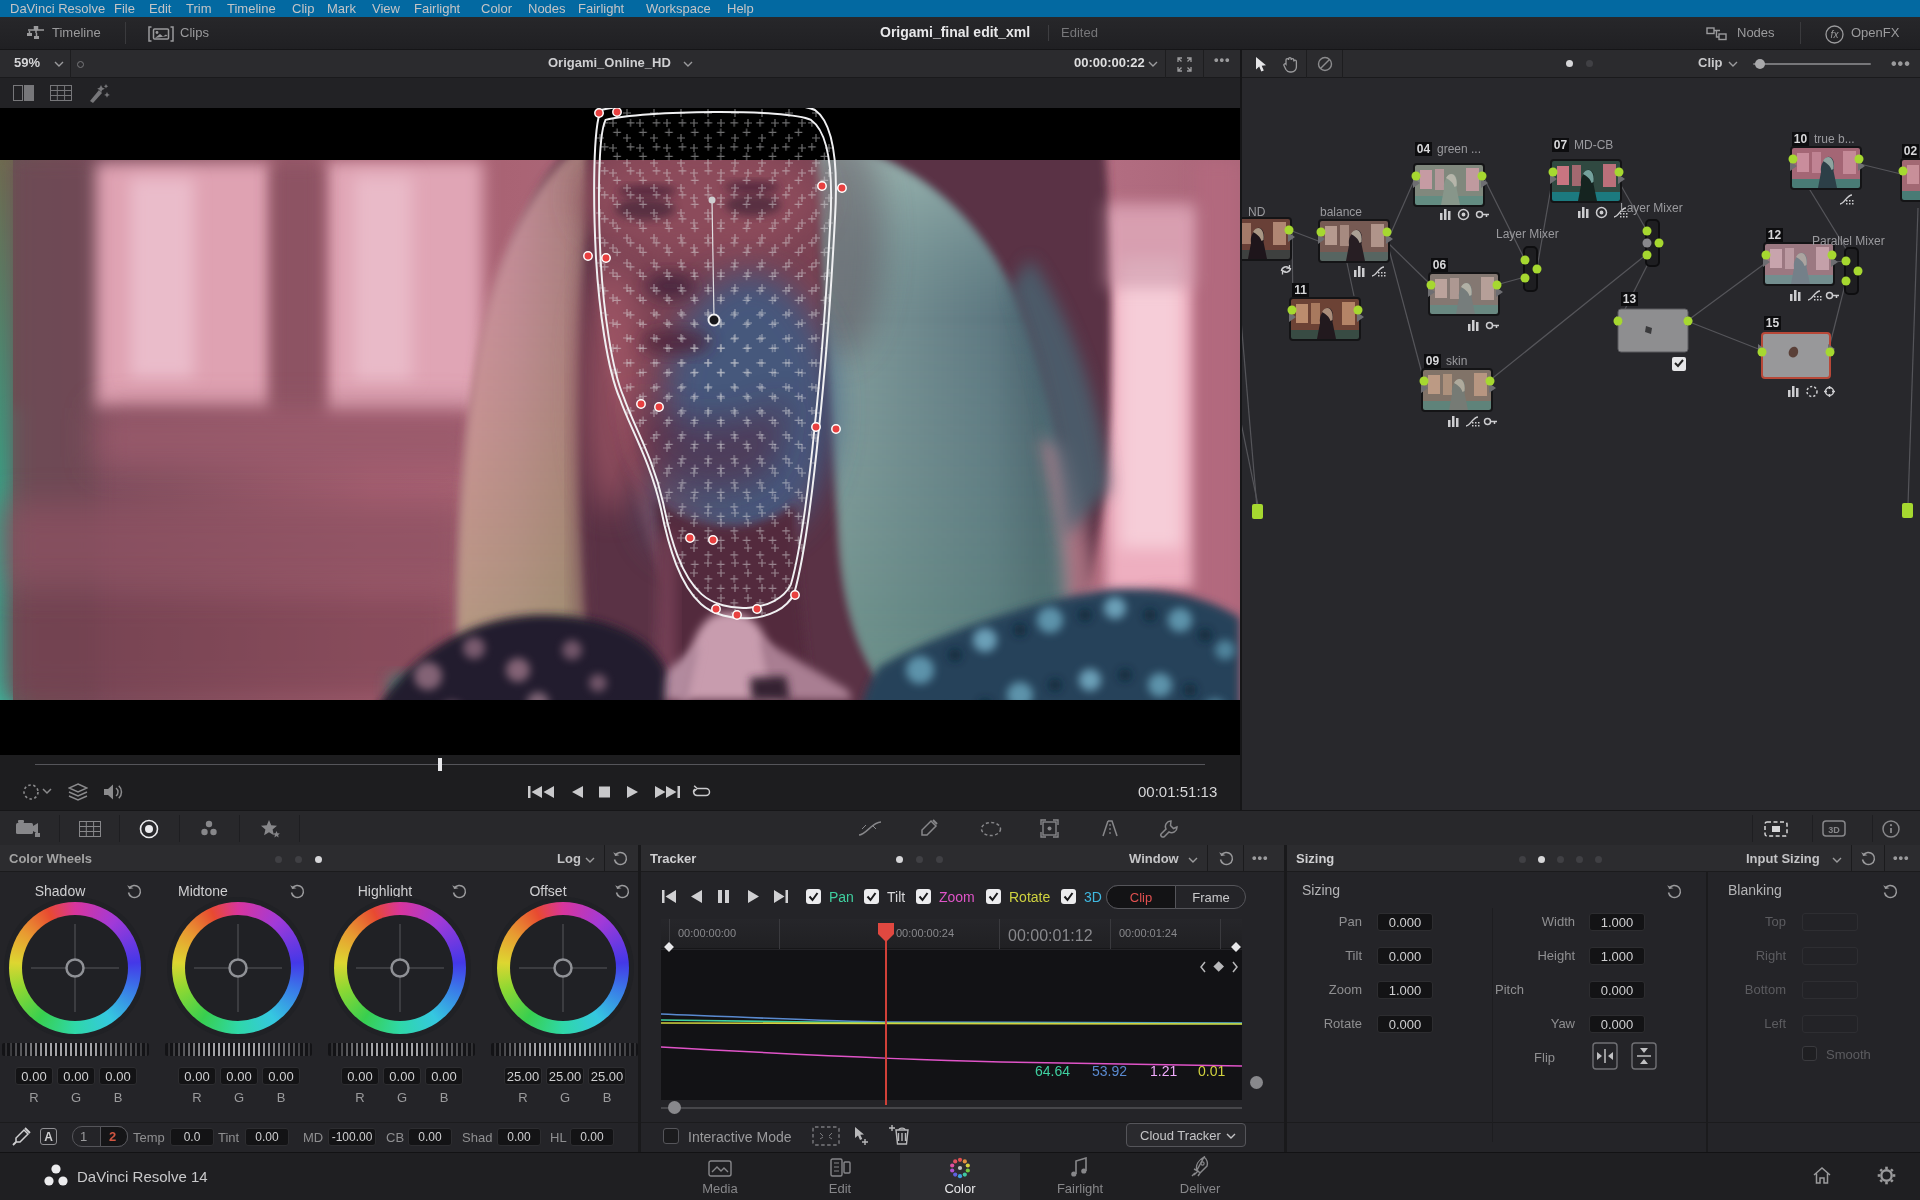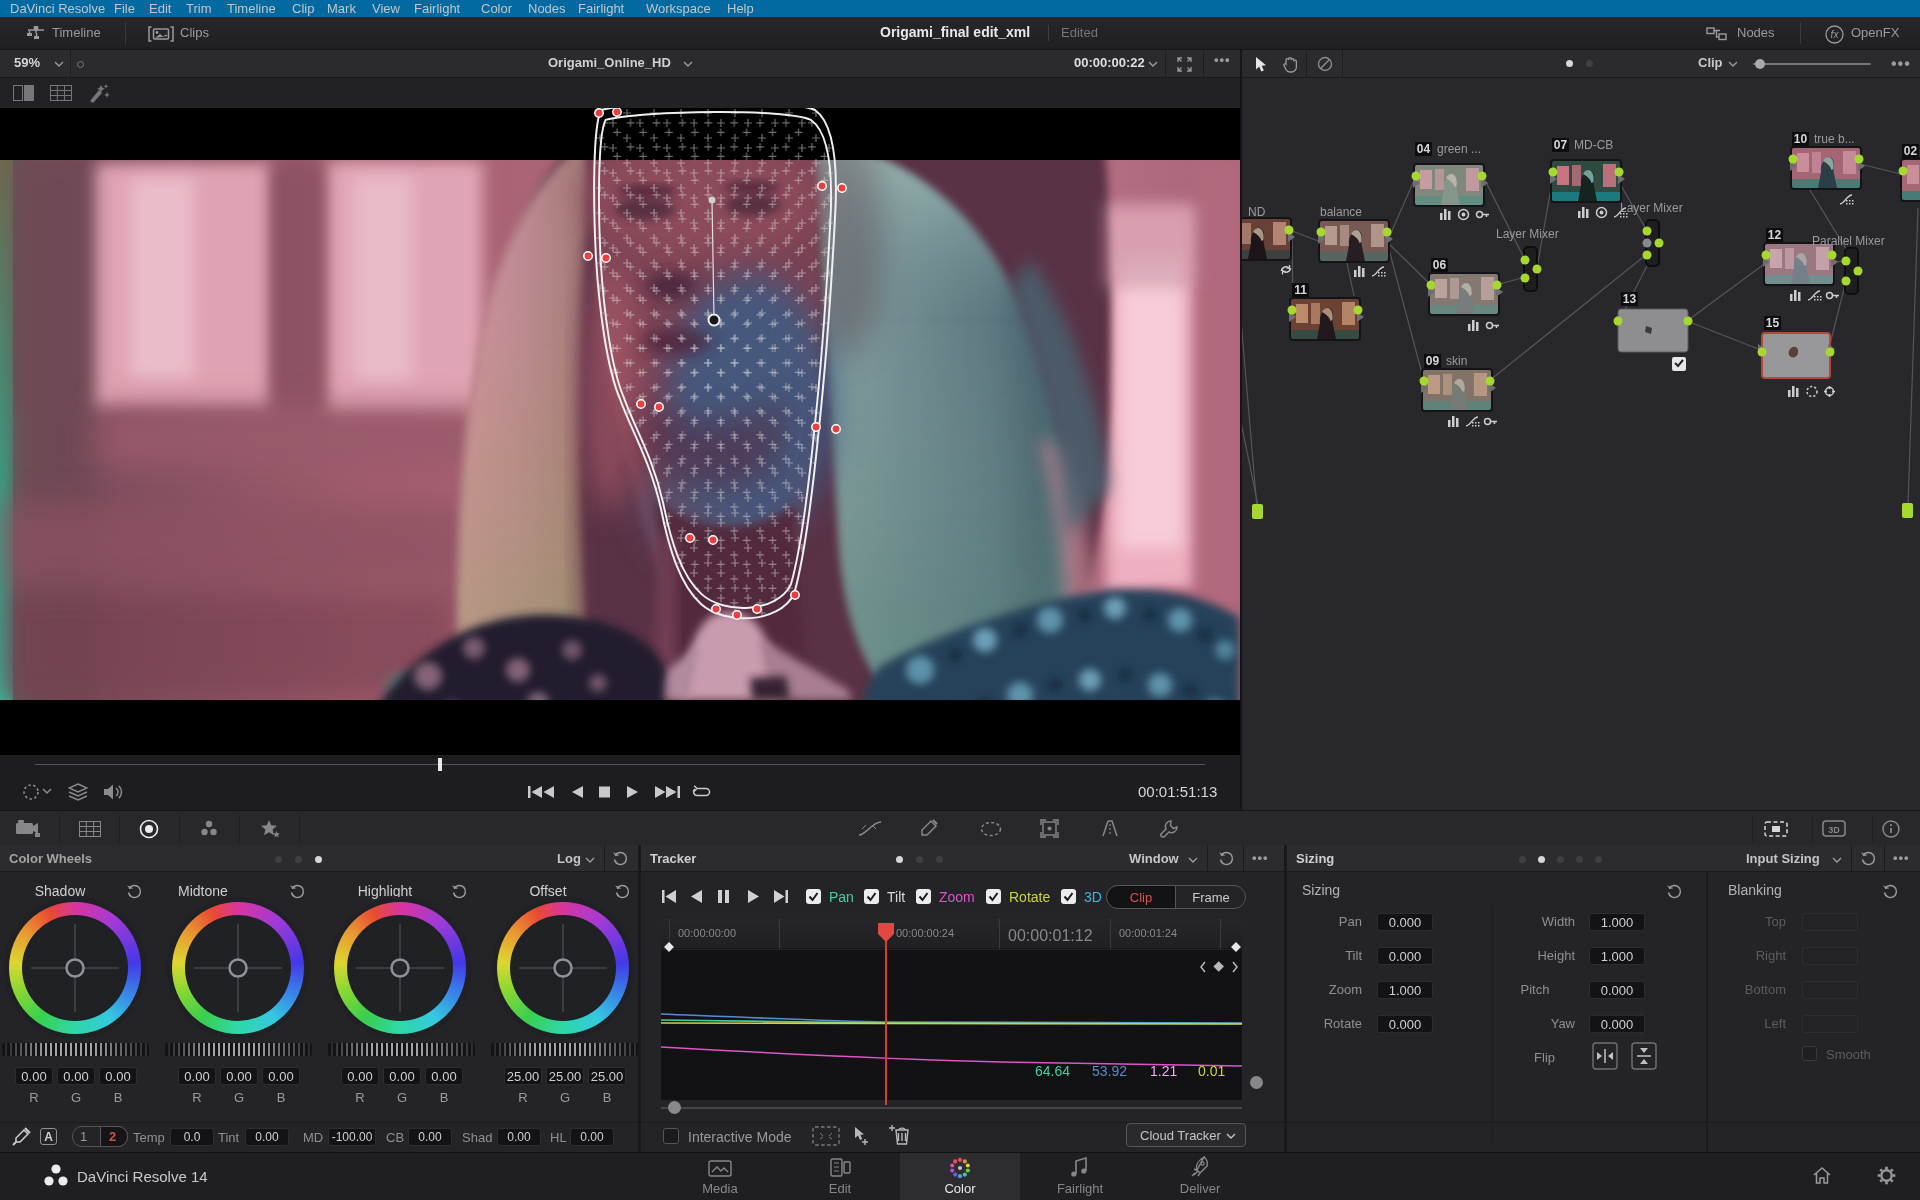--- a/index.html
+++ b/index.html
@@ -963,21 +963,21 @@
 <div class="abs" style="left:1282px;top:914px;font-size:13px;color:#8f8f91;width:80px;text-align:right">Pan</div>
 <div class="vbox" style="left:1377px;top:913px;width:56px;height:18px;line-height:17px;font-size:13px">0.000</div>
 <div class="abs" style="left:1495px;top:914px;font-size:13px;color:#8f8f91;width:80px;text-align:right">Width</div>
 <div class="vbox" style="left:1589px;top:913px;width:56px;height:18px;line-height:17px;font-size:13px">1.000</div>
 <div class="abs" style="left:1282px;top:948px;font-size:13px;color:#8f8f91;width:80px;text-align:right">Tilt</div>
 <div class="vbox" style="left:1377px;top:947px;width:56px;height:18px;line-height:17px;font-size:13px">0.000</div>
 <div class="abs" style="left:1495px;top:948px;font-size:13px;color:#8f8f91;width:80px;text-align:right">Height</div>
 <div class="vbox" style="left:1589px;top:947px;width:56px;height:18px;line-height:17px;font-size:13px">1.000</div>
 <div class="abs" style="left:1282px;top:982px;font-size:13px;color:#8f8f91;width:80px;text-align:right">Zoom</div>
 <div class="vbox" style="left:1377px;top:981px;width:56px;height:18px;line-height:17px;font-size:13px">1.000</div>
-<div class="abs" style="left:1495px;top:982px;font-size:13px;color:#8f8f91;width:80px;text-align:center">Pitch</div>
+<div class="abs" style="left:1495px;top:982px;font-size:13px;color:#8f8f91;width:80px;text-align:left">Pitch</div>
 <div class="vbox" style="left:1589px;top:981px;width:56px;height:18px;line-height:17px;font-size:13px">0.000</div>
 <div class="abs" style="left:1282px;top:1016px;font-size:13px;color:#8f8f91;width:80px;text-align:right">Rotate</div>
 <div class="vbox" style="left:1377px;top:1015px;width:56px;height:18px;line-height:17px;font-size:13px">0.000</div>
 <div class="abs" style="left:1495px;top:1016px;font-size:13px;color:#8f8f91;width:80px;text-align:right">Yaw</div>
 <div class="vbox" style="left:1589px;top:1015px;width:56px;height:18px;line-height:17px;font-size:13px">0.000</div>
 <div class="abs" style="left:1495px;top:1050px;font-size:13px;color:#8f8f91;width:60px;text-align:right">Flip</div>
 <svg class="abs" style="left:1592px;top:1042px" width="26" height="28" viewBox="0 0 26 28">
 <rect x="1" y="1" width="24" height="26" rx="3" fill="none" stroke="#707074" stroke-width="1.4"></rect>
 <path d="M13 7 V21" stroke="#c0c0c2" stroke-width="1.5"></path>
 <path d="M5 10 l5 4 -5 4 Z M21 10 l-5 4 5 4 Z" fill="#c0c0c2"></path>

